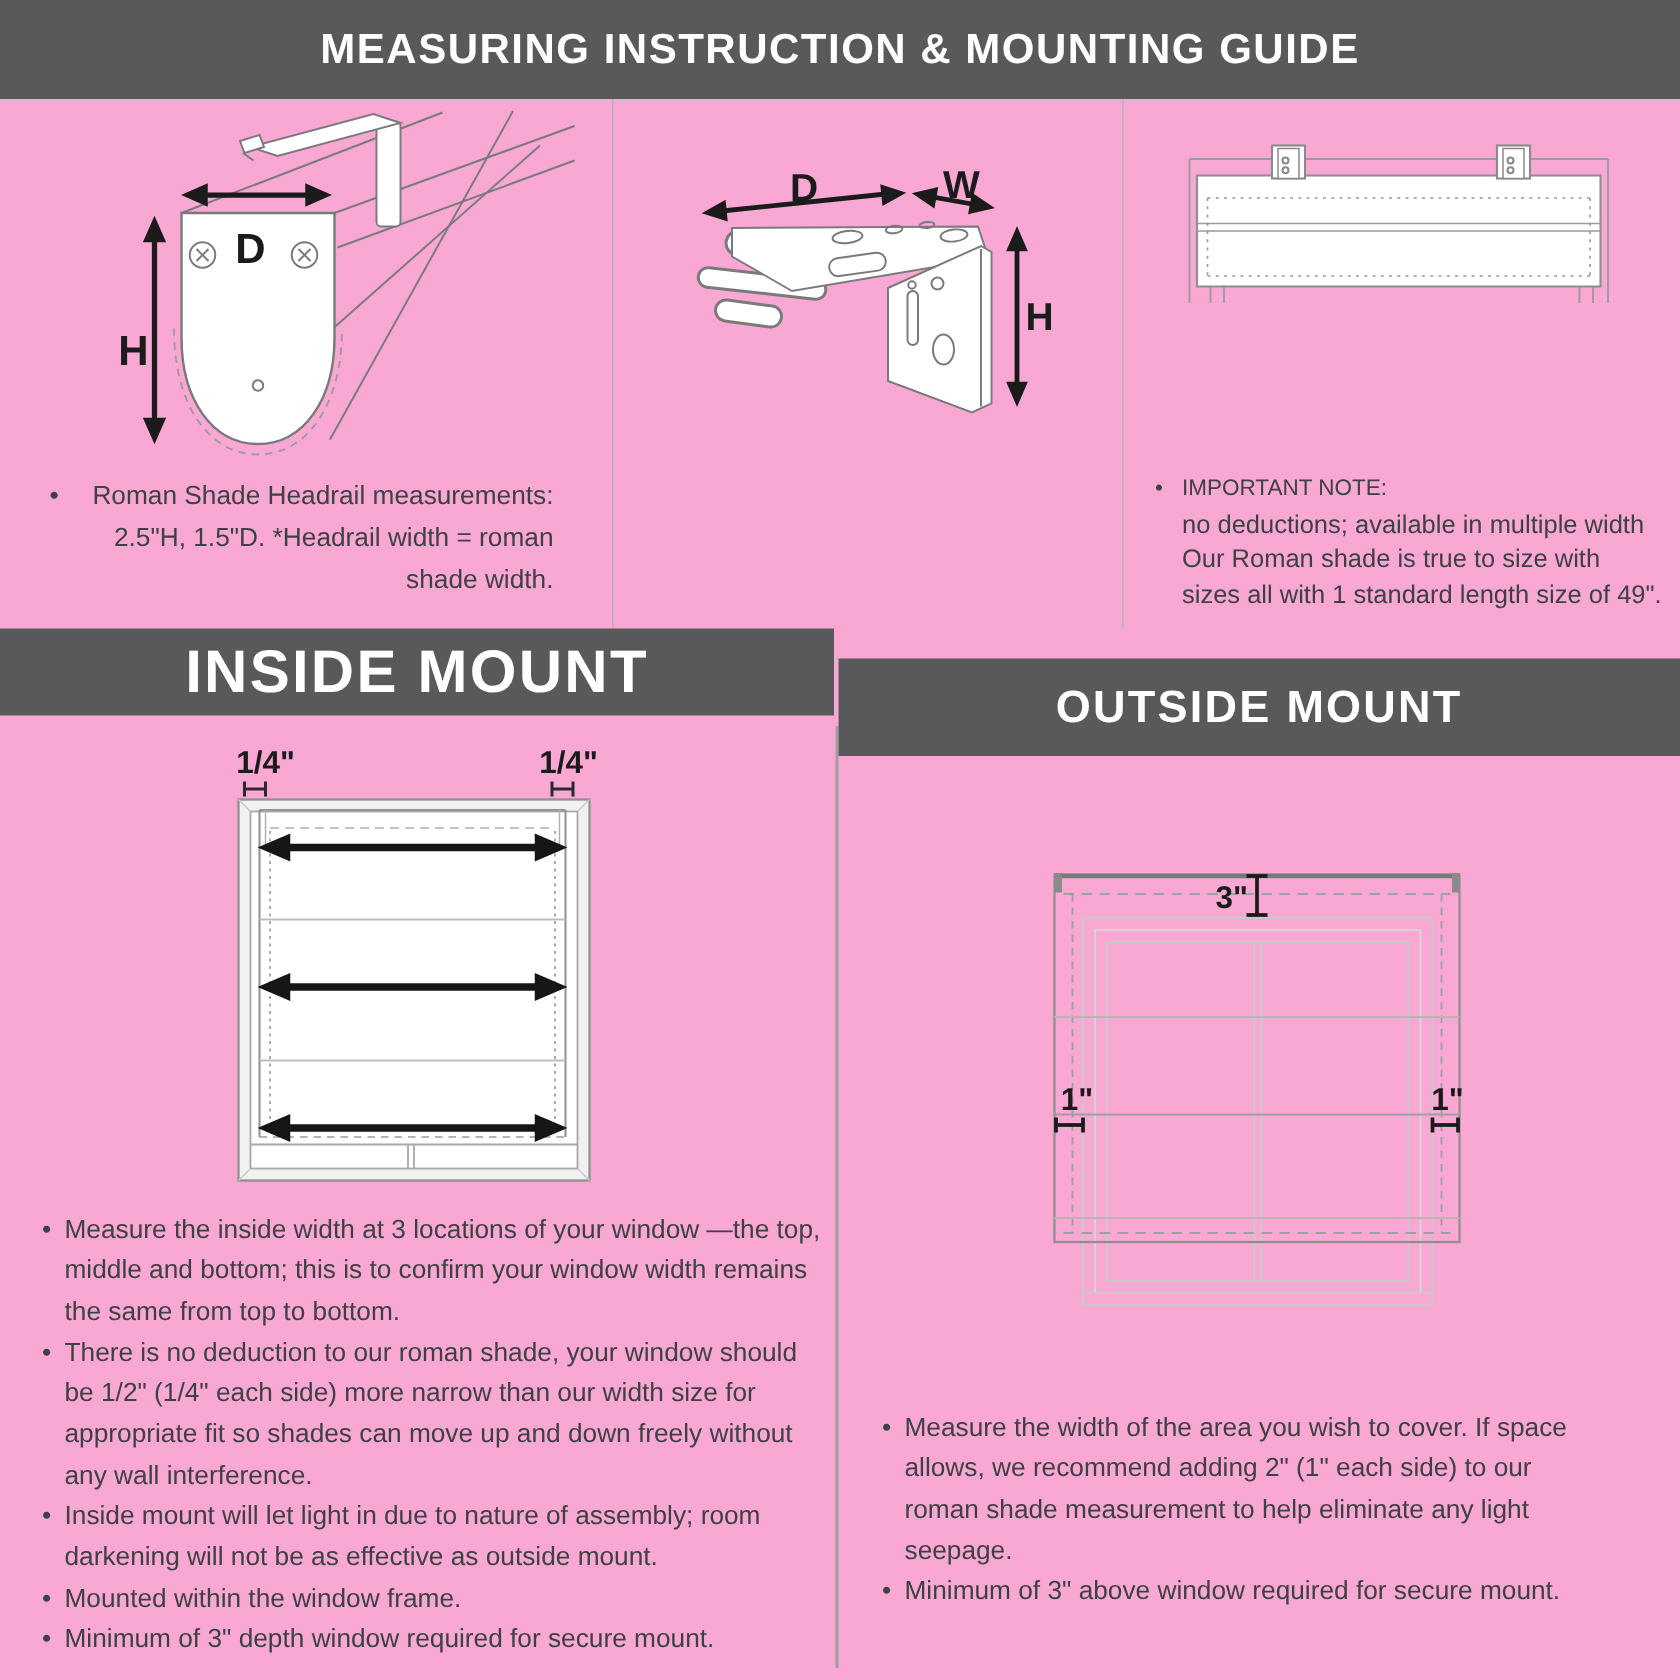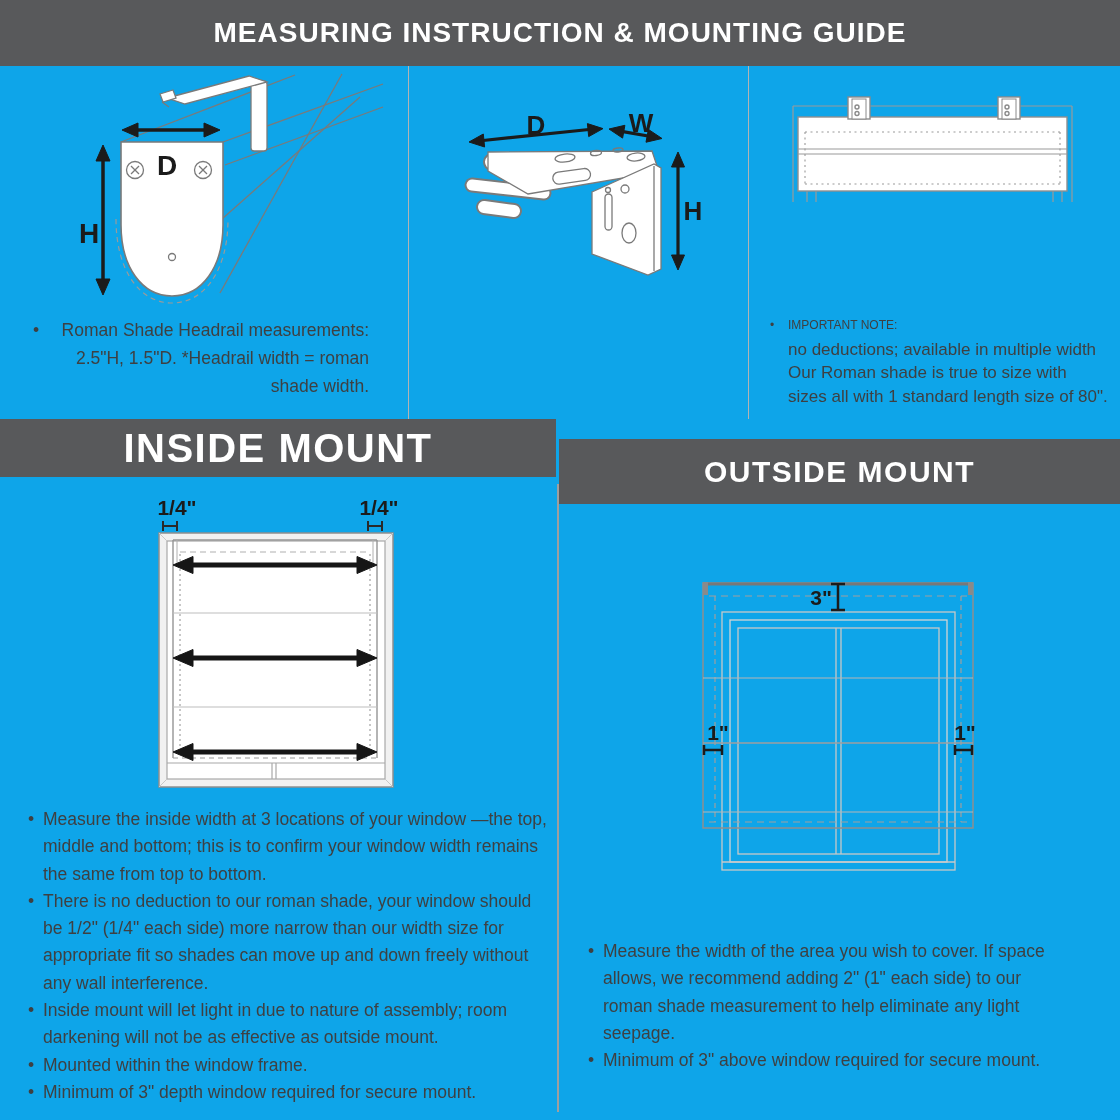--- a/index.html
+++ b/index.html
@@ -1,32 +1,32 @@
 <!DOCTYPE html>
 <html><head>
 <meta charset="utf-8">
 <style>
   html,body{margin:0;padding:0;background:#ffffff;}
-  .page{position:relative;width:1120px;height:1120px;overflow:hidden;background:#0ea5e9;
+  .page{position:relative;width:1120px;height:1120px;overflow:hidden;background:#f9a8d4;
         font-family:"Liberation Sans",sans-serif;color:#3e4042;}
   .banner{position:absolute;background:#58595b;color:#fff;display:flex;
           align-items:center;justify-content:center;font-weight:bold;}
   #top-banner{left:0;top:0;width:1120px;height:66px;font-size:28px;letter-spacing:1px;}
   #inside-banner{left:0;top:419px;width:556px;height:58px;font-size:40px;letter-spacing:1.5px;}
   #outside-banner{left:559px;top:419px;width:561px;height:65px;font-size:30px;letter-spacing:1.5px;margin-top:20px;}
   .vdiv{position:absolute;background:#b3b3b3;width:1px;}
   #div-a{left:408px;top:66px;height:353px;}
   #div-b{left:748px;top:66px;height:353px;}
   #div-c{left:557px;top:484px;height:628px;width:1.5px;background:#9f9f9f;}
   svg{position:absolute;}
   .blist{position:absolute;font-size:17.5px;}
   .b{position:relative;padding-left:15px;}
   .b::before{content:"\2022";position:absolute;left:0;}
   .top-b{line-height:28px;}
-  .note-title{position:relative;padding-left:18px;font-size:12px;line-height:23.5px;}
+  .note-title{position:relative;padding-left:18px;font-size:15px;line-height:23.5px;}
   .note-title::before{content:"\2022";position:absolute;left:0;}
   .note-line{margin-left:18px;font-size:17px;line-height:23.5px;white-space:nowrap;}
   #inside-bullets{left:28px;top:806px;width:520px;line-height:27.3px;}
   #outside-bullets{left:588px;top:938px;width:482px;line-height:27.3px;}
   #headrail-bullets{left:33px;top:316px;width:336px;text-align:right;}
   #bracket-bullets{left:428px;top:316px;width:330px;}
   #note-block{position:absolute;left:770px;top:314px;width:345px;}
   .dim-label{font-weight:bold;fill:#1b1b1b;}
   .struct{stroke:#7a7a7a;fill:none;stroke-width:1.3px;}
 </style>
@@ -167,21 +167,21 @@
     </g>
   </svg>
 
   <div class="blist top-b" id="headrail-bullets">
     <div class="b"><span>Roman Shade Headrail measurements: 2.5"H, 1.5"D. *Headrail width = roman shade width.</span></div>
   </div>
   <div id="note-block">
     <div class="note-title">IMPORTANT NOTE:</div>
     <div class="note-line">no deductions; available in multiple width</div>
     <div class="note-line">Our Roman shade is true to size with</div>
-    <div class="note-line">sizes all with 1 standard length size of 80".</div>
+    <div class="note-line">sizes all with 1 standard length size of 49".</div>
   </div>
 
   <div class="banner" id="inside-banner">
     <span>INSIDE MOUNT</span>
   </div>
   <div class="banner" id="outside-banner">
     <span>OUTSIDE MOUNT</span>
   </div>
 
   <svg style="left:120px;top:494px" width="340" height="300" viewBox="0 0 340 300">

